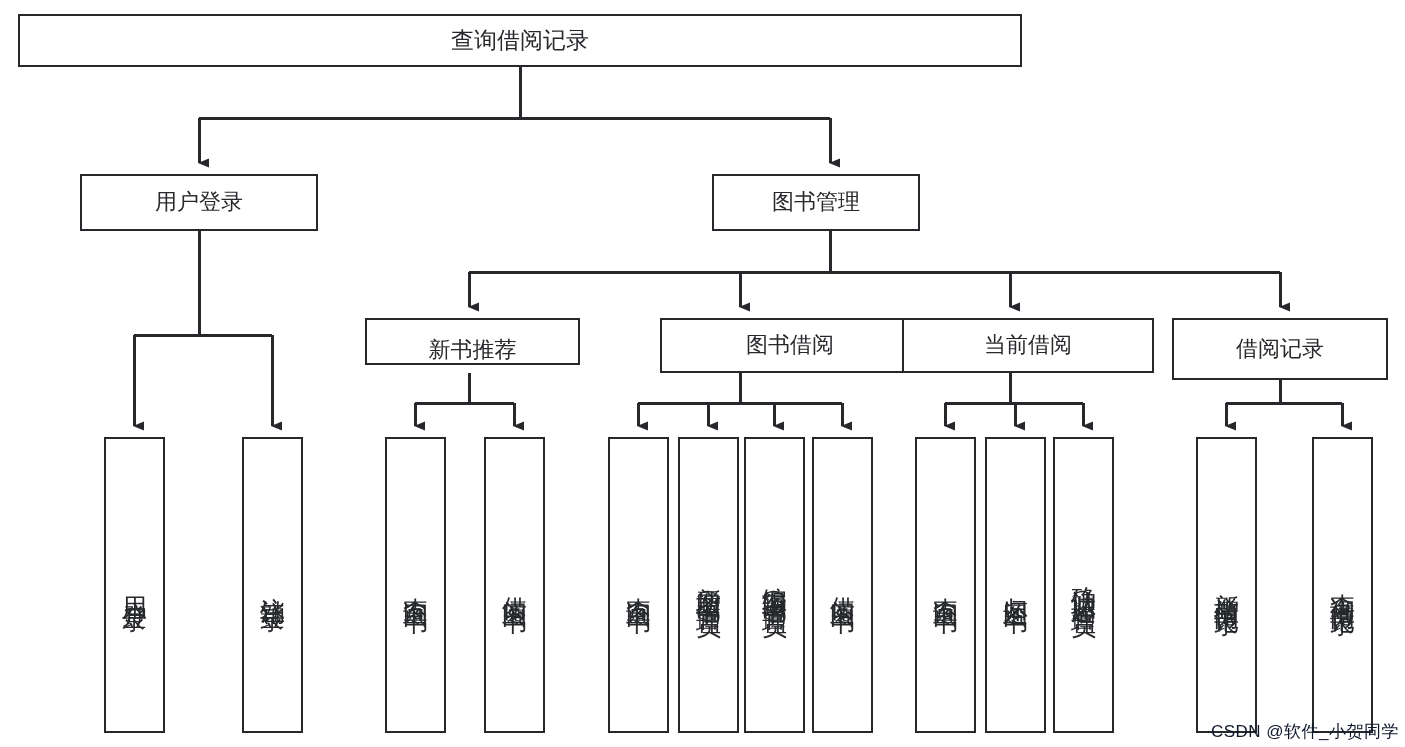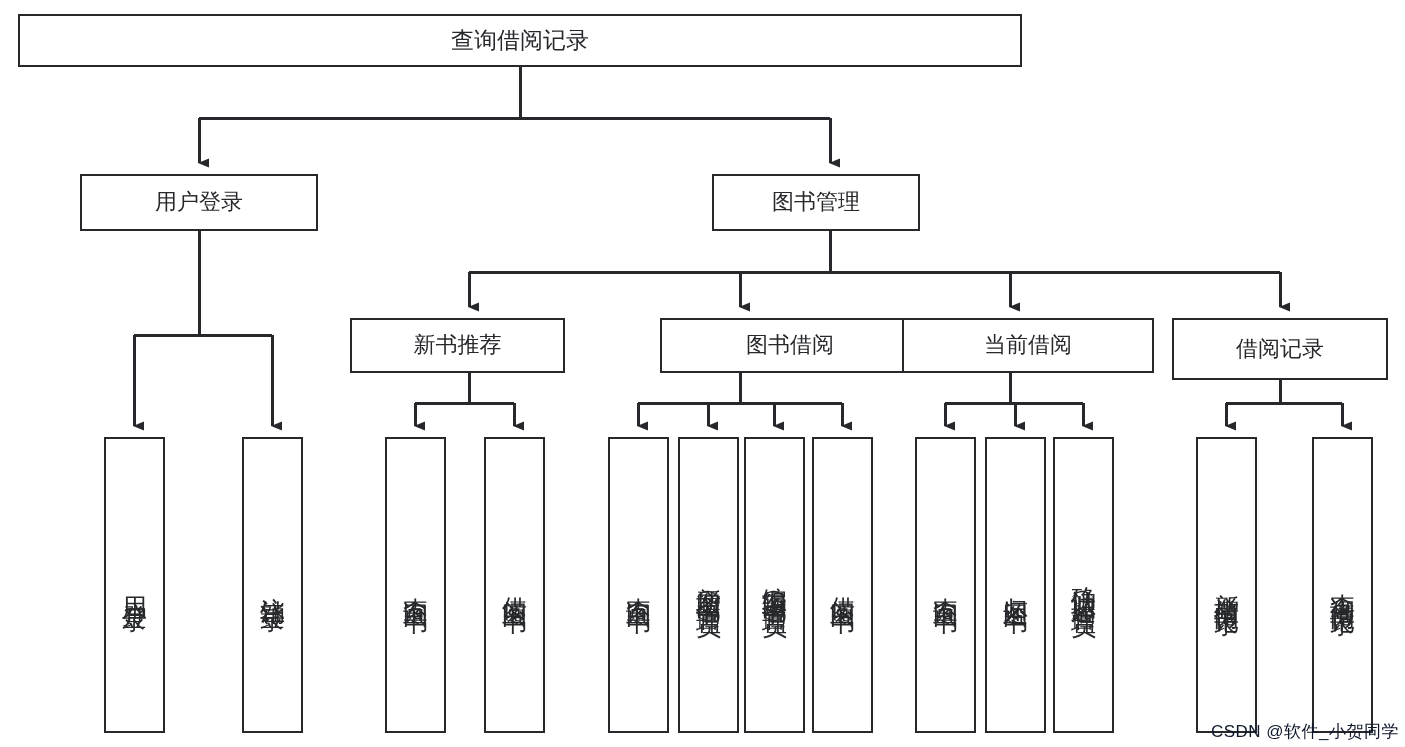--- a/index.html
+++ b/index.html
@@ -129,21 +129,21 @@
     <span class="node-label">查询借阅记录</span>
   </div>
 
   <div class="node node-branch" style="left:80px; top:174px; width:238px; height:57px;">
     <span class="node-label">用户登录</span>
   </div>
   <div class="node node-branch" style="left:712px; top:174px; width:208px; height:57px;">
     <span class="node-label">图书管理</span>
   </div>
 
-  <div class="node node-branch" style="left:350px; top:318px; width:215px; height:55px;">
+  <div class="node node-branch" style="left:365px; top:318px; width:215px; height:47px;align-items:flex-end;">
     <span class="node-label">新书推荐</span>
   </div>
   <div class="node node-branch" style="left:632px; top:318px; width:260px; height:55px;margin-left:28px;">
     <span class="node-label">图书借阅</span>
   </div>
   <div class="node node-branch" style="left:902px; top:318px; width:252px; height:55px;">
     <span class="node-label">当前借阅</span>
   </div>
   <div class="node node-branch" style="left:1172px; top:318px; width:216px; height:62px;">
     <span class="node-label">借阅记录</span>

